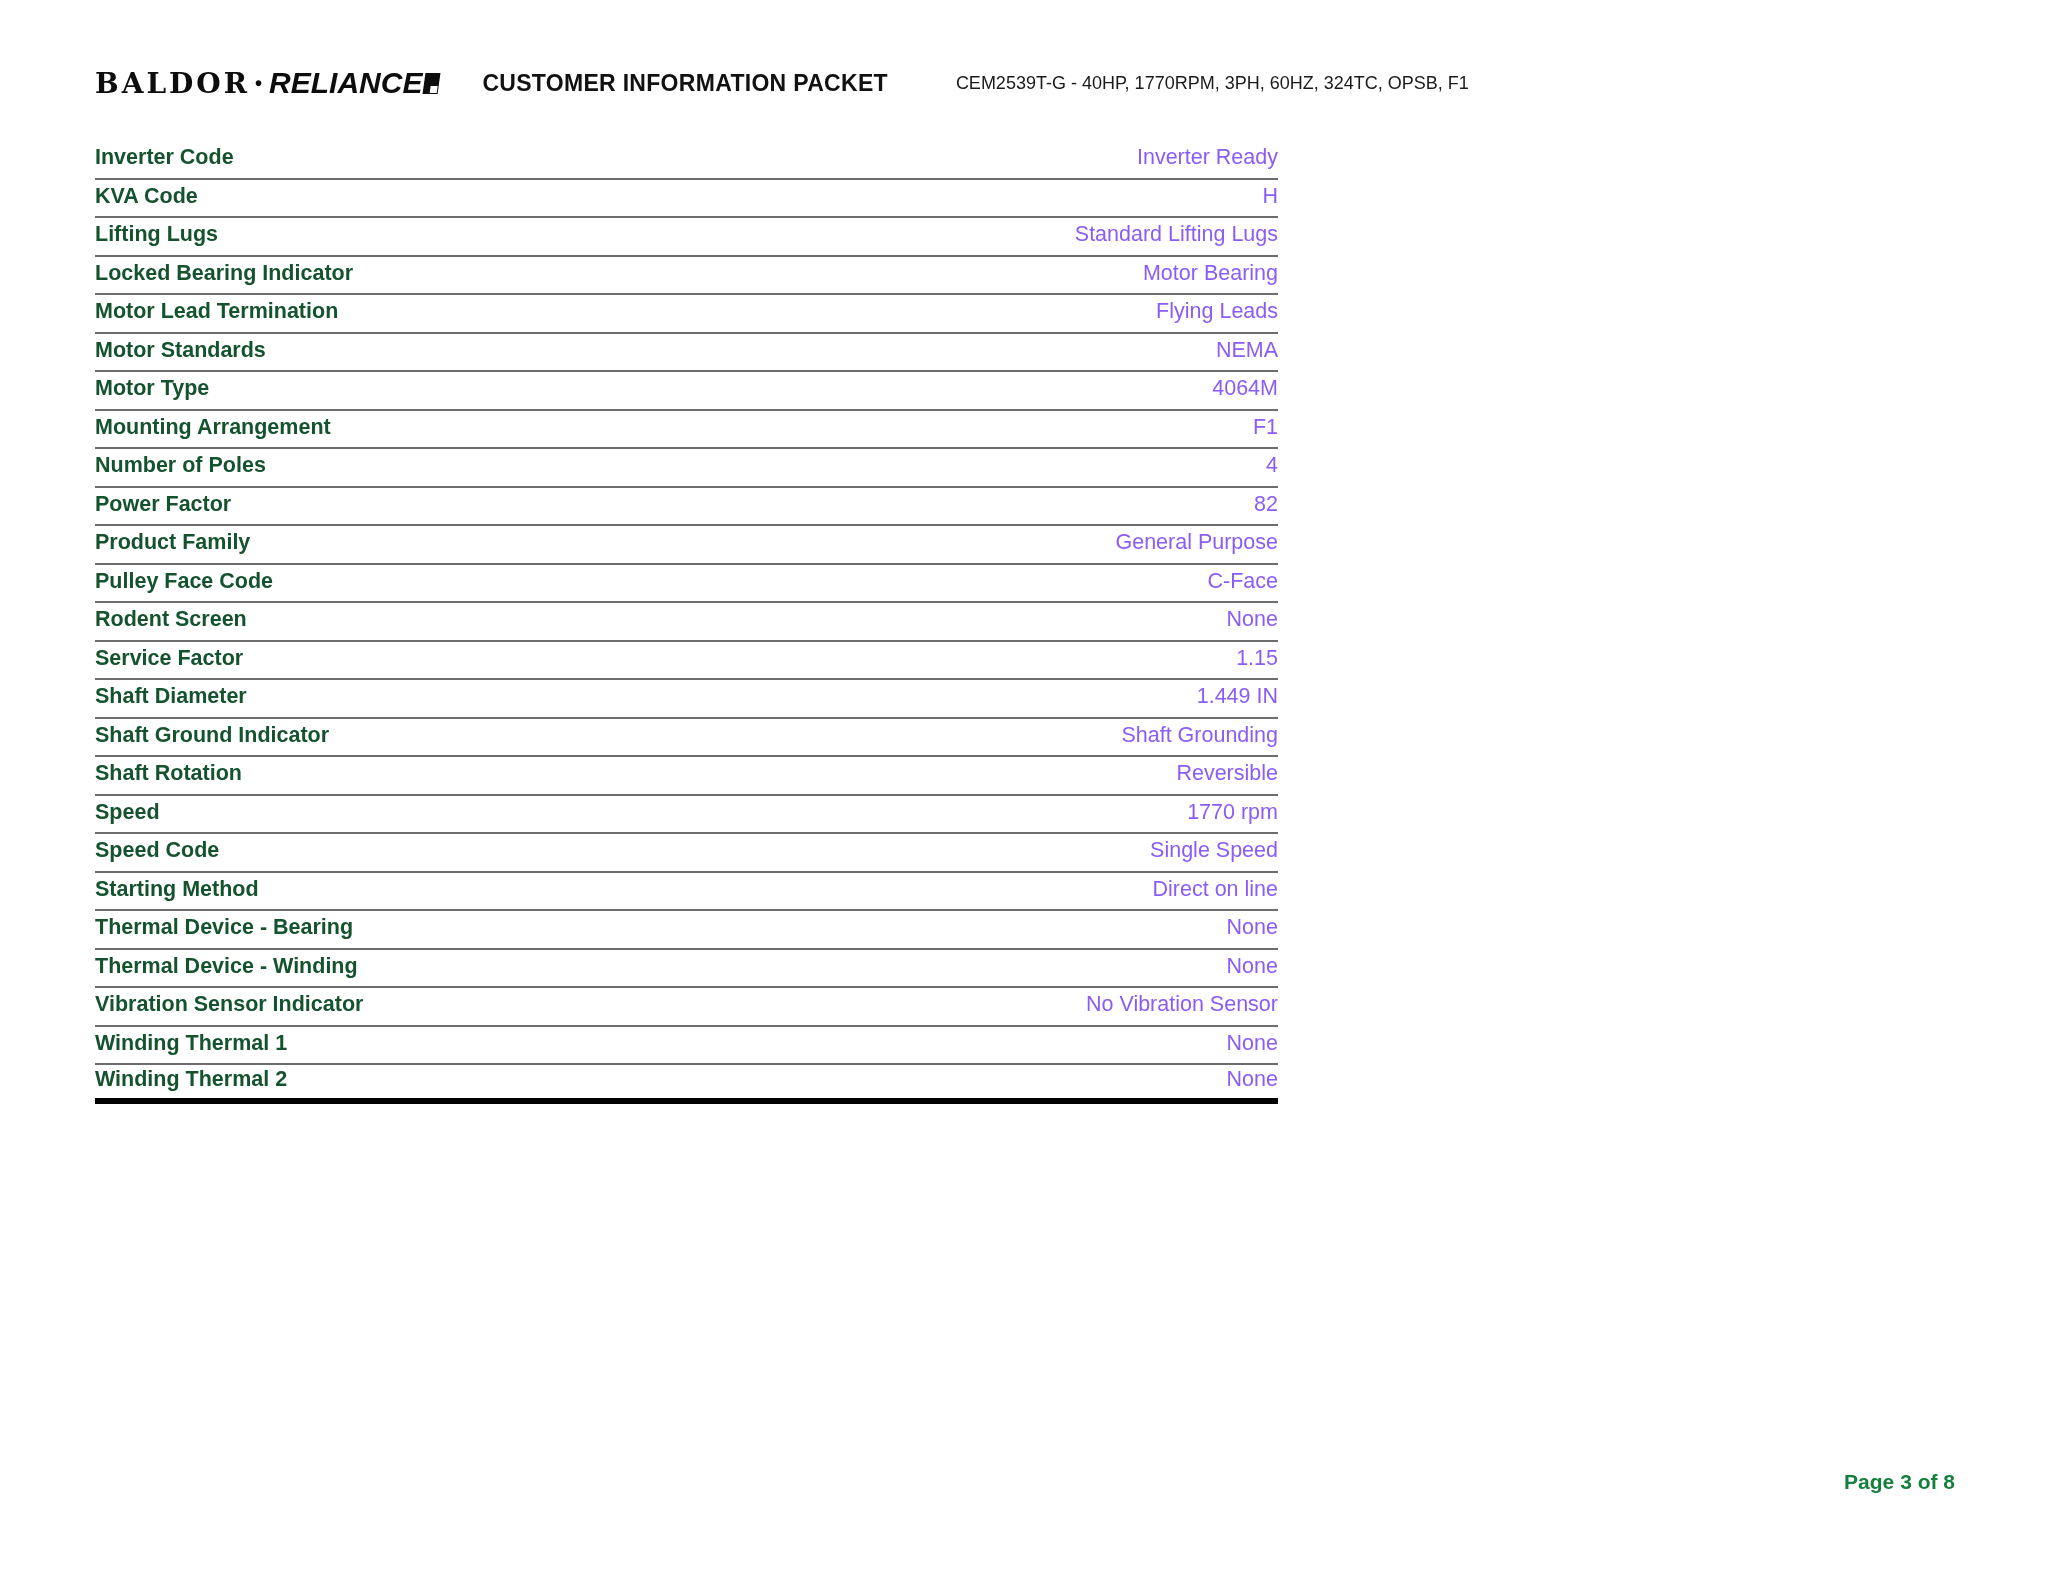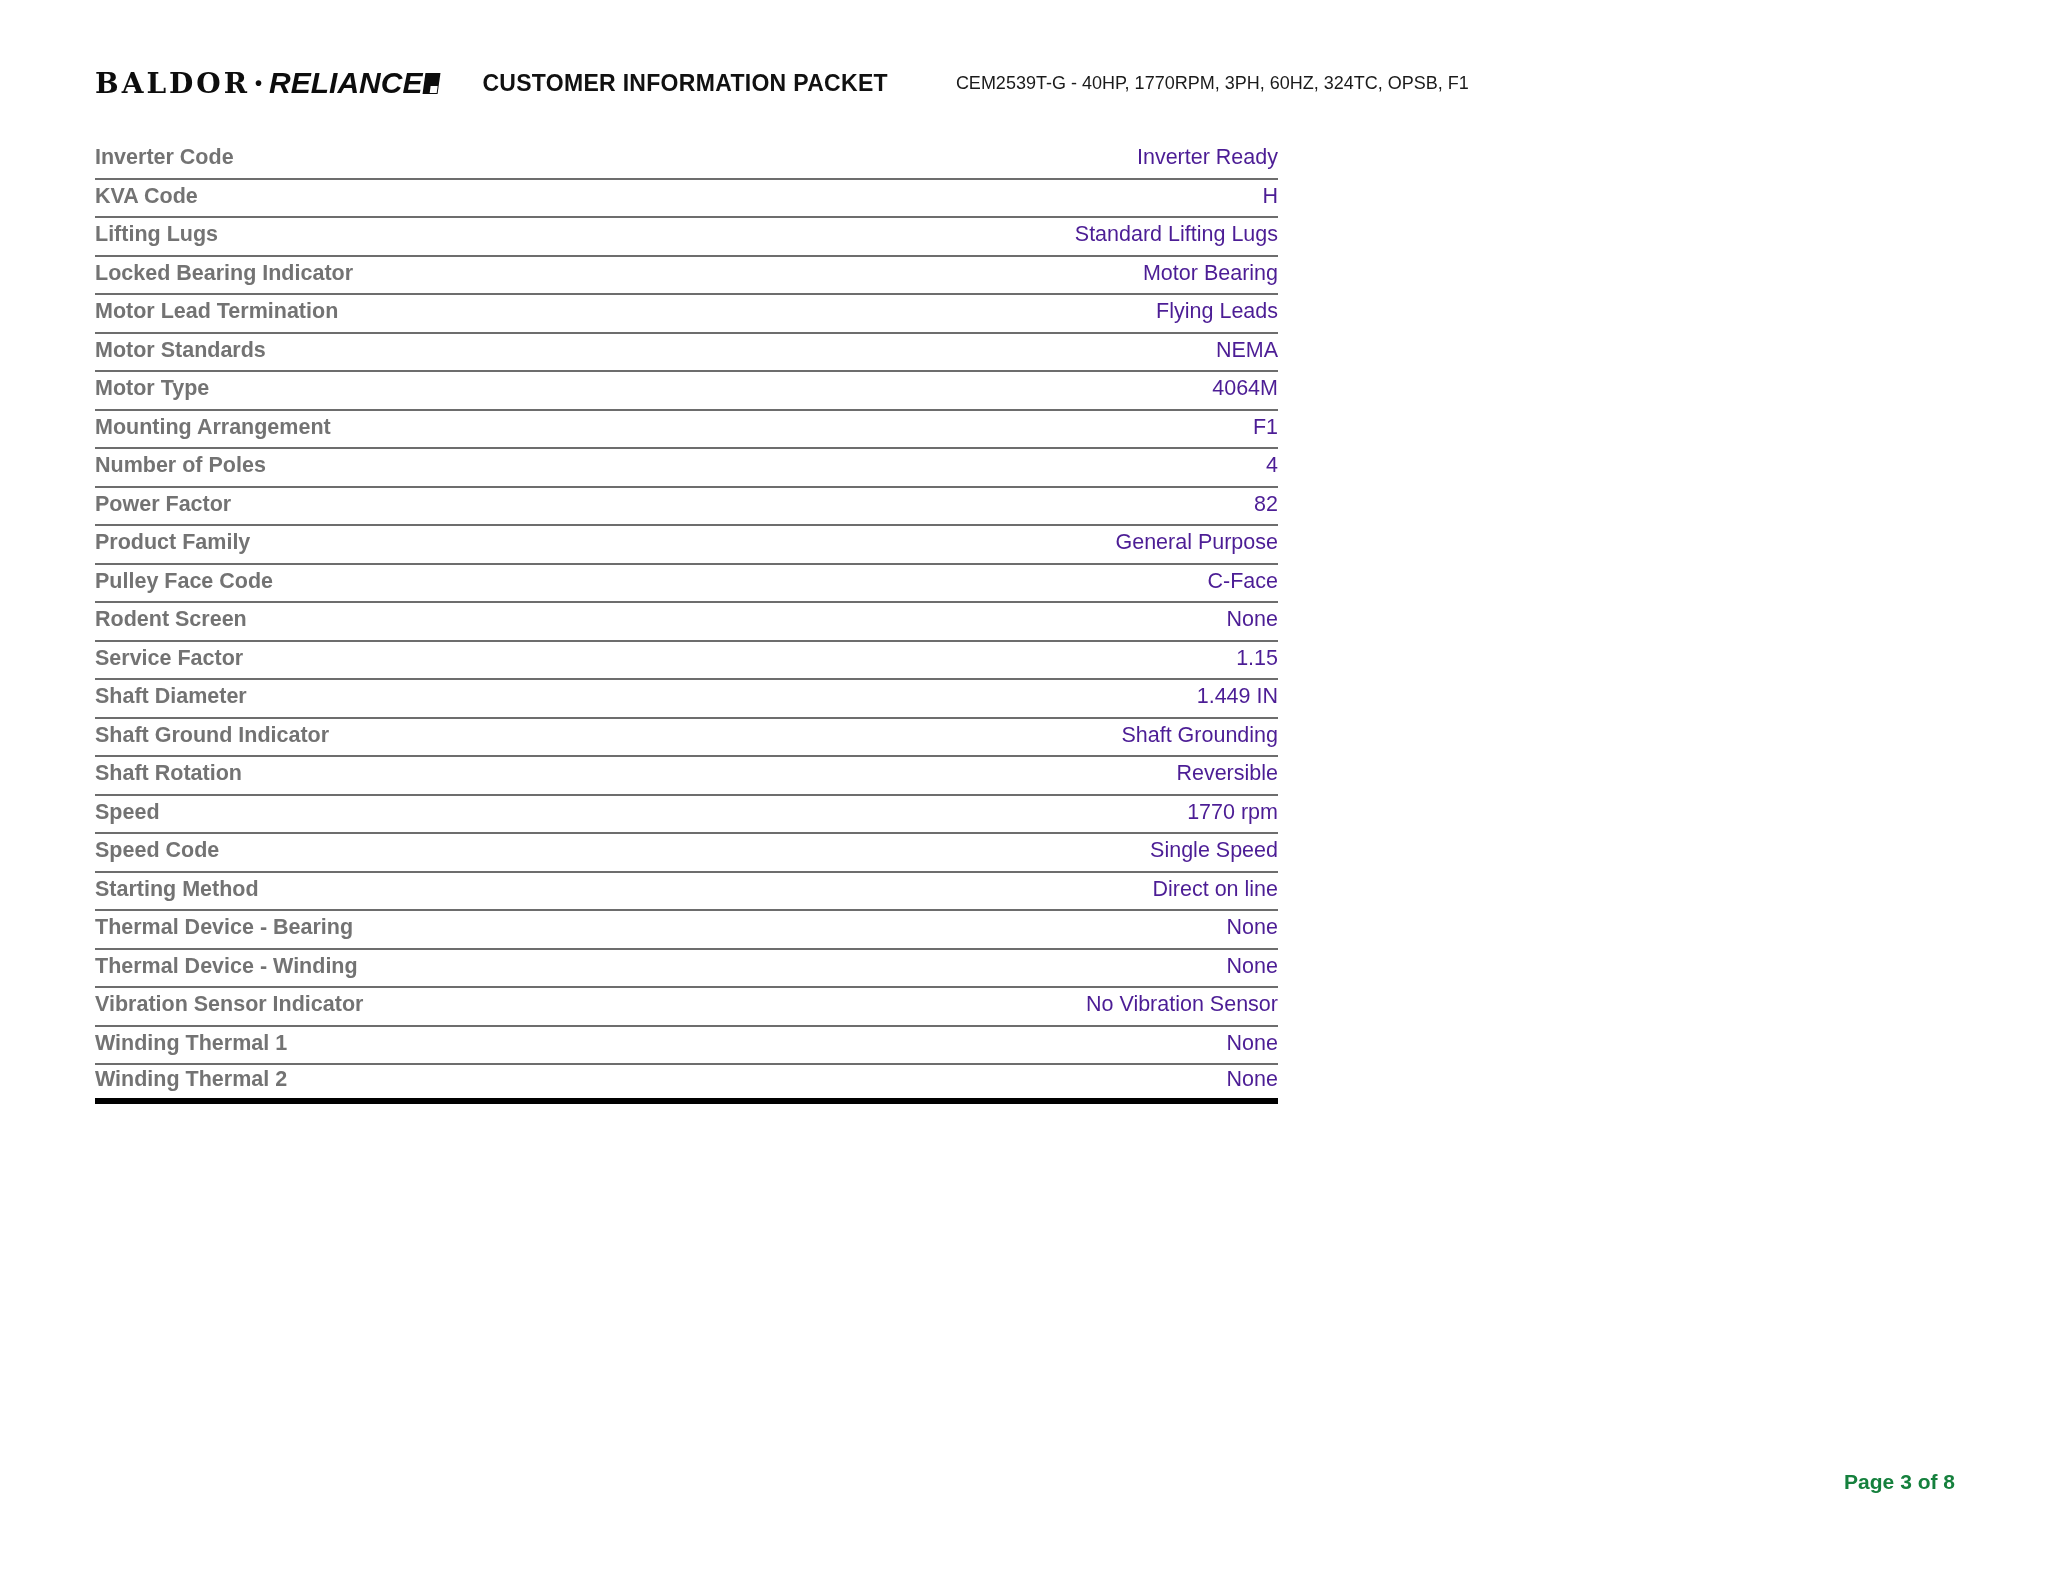--- a/index.html
+++ b/index.html
@@ -97,27 +97,27 @@
     align-items: center;
     border-bottom: 2px solid #6d6d6d;
     padding-bottom: 3px;
   }
   .row:last-child {
     border-bottom: 6px solid #000000;
   }
   .row .label {
     font-size: 21.5px;
     font-weight: 700;
-    color: #737373;
+    color: #14532d;
     white-space: nowrap;
   }
   .row .value {
     font-size: 21.5px;
     font-weight: 400;
-    color: #4c1d95;
+    color: #8b5cf6;
     text-align: right;
     white-space: nowrap;
   }
 
   
   .footer {
     position: absolute;
     right: 93px;
     top: 1470px;
     font-size: 21px;

